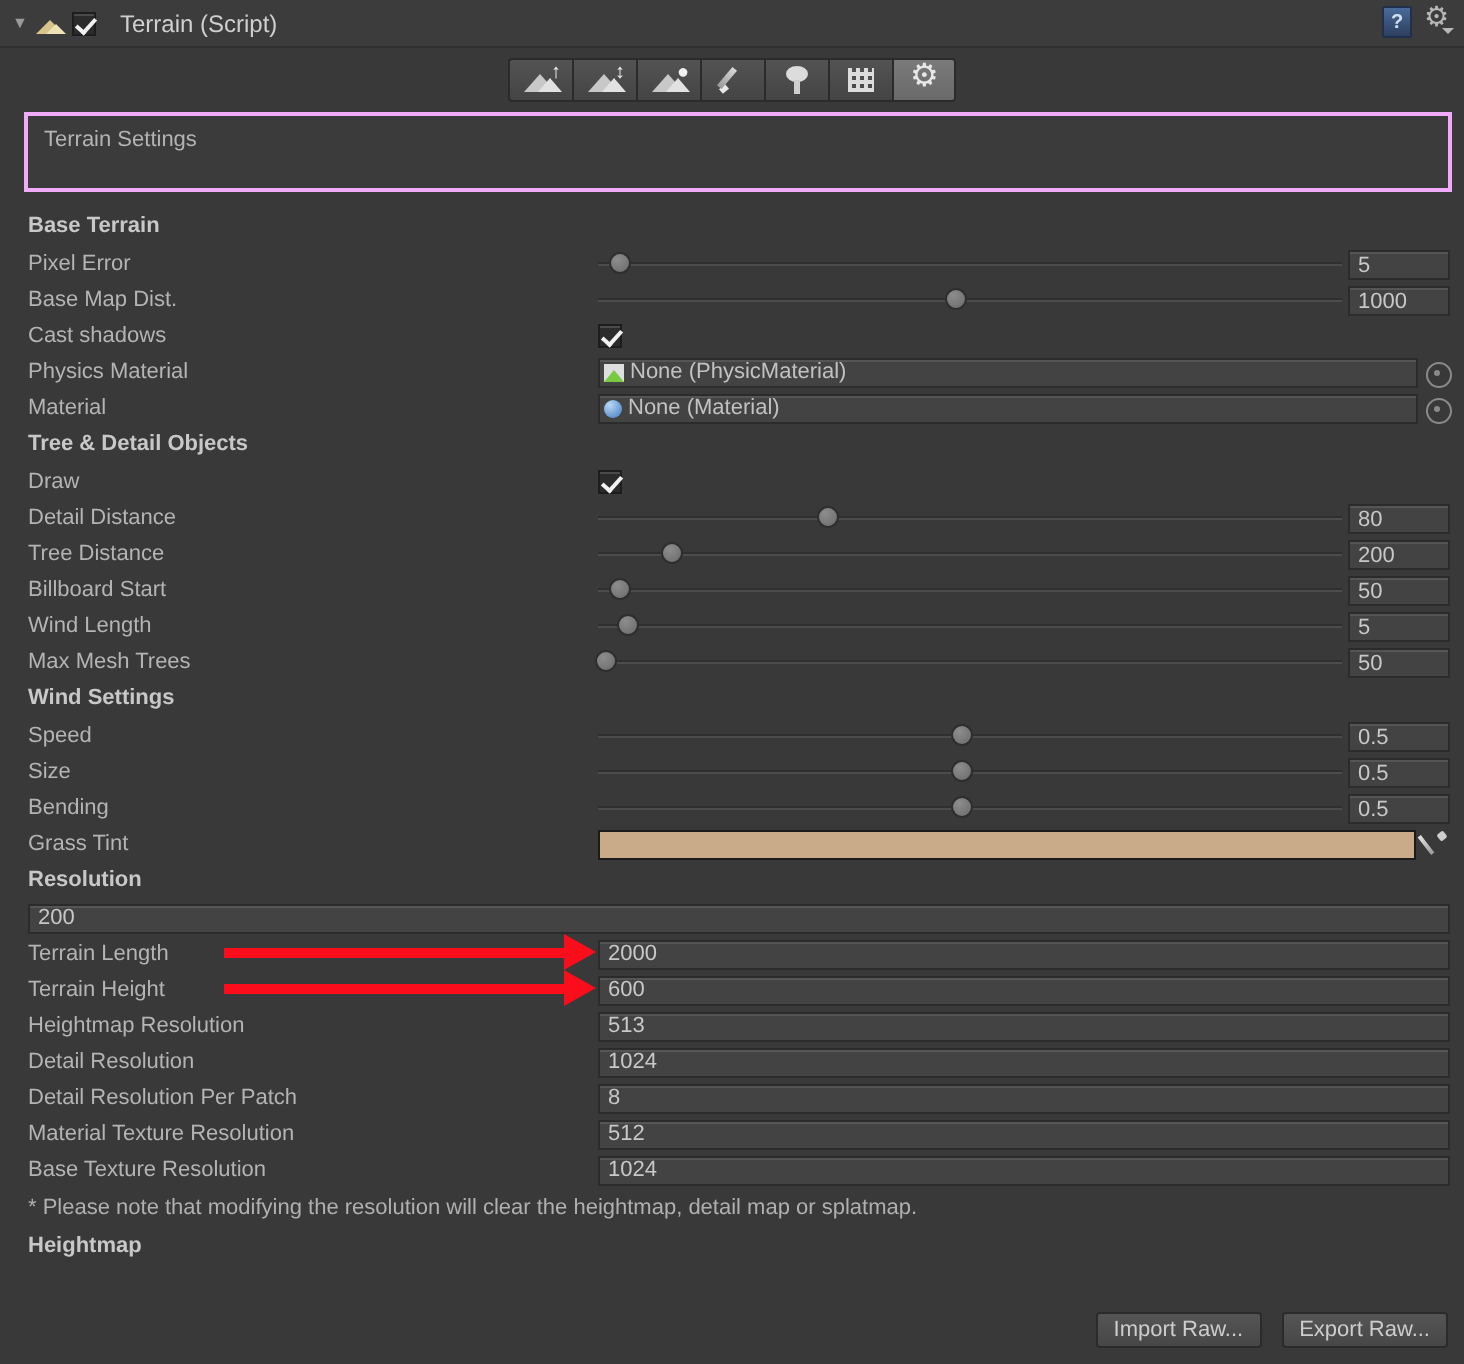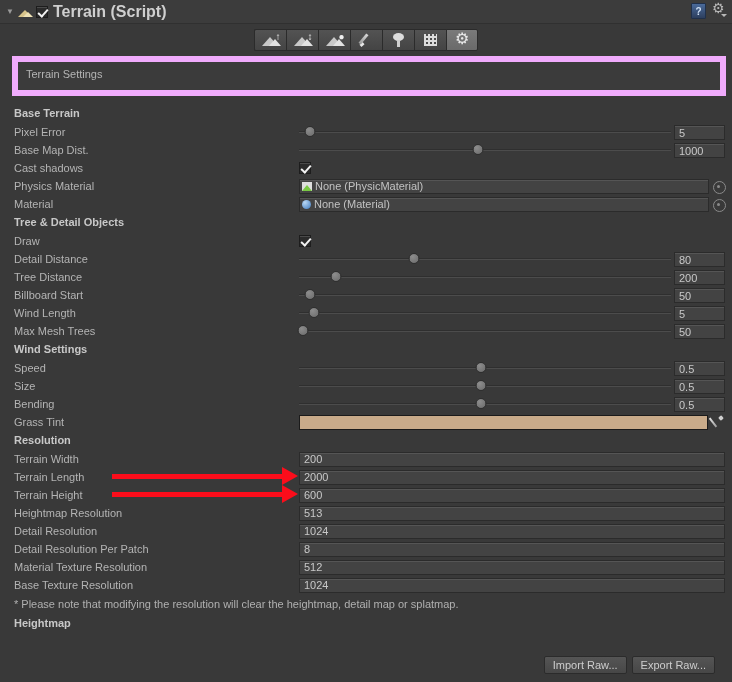--- a/index.html
+++ b/index.html
@@ -51,21 +51,21 @@
     position: relative; flex: none;
   }
   .chk.on::after {
     content: ""; position: absolute;
     left: 3px; top: 0px; width: 4px; height: 8px;
     border: solid #f2f2f2;
     border-width: 0 2px 2px 0;
     transform: rotate(42deg);
   }
   .comp-title {
-    margin-left: 5px; font-weight: bold; color: #cfcfcf; font-size: 16px;
+    margin-left: 12px; font-weight: normal; color: #cfcfcf; font-size: 12px;
   }
   .header-right {
     position: absolute; right: 6px; top: 3px;
     display: flex; align-items: center; gap: 6px;
   }
   .help-icon {
     width: 15px; height: 16px;
     background: linear-gradient(#4a6a9a, #2d3f5e);
     border: 1px solid #20304a;
     color: #cfe0f5; font-size: 10px; font-weight: bold;
@@ -158,21 +158,21 @@
   .ti .gear-big {
     position: absolute; left: 4px; top: -2px;
     font-size: 16px; color: #e8e8e8; line-height: 16px;
   }
 
   
   .helpbox {
     margin: 2px 6px 8px 12px;
     height: 40px;
     background: #3b3b3b;
-    border: 6px solid #f0abfc;
+    border: 2px solid #f0abfc;
     padding: 6px 8px;
     color: #b4b4b4;
   }
 
   
   .section-title {
     font-weight: bold; color: #c8c8c8;
     padding: 3px 0 4px 14px; font-size: 11px;
   }
   .row {
@@ -272,22 +272,22 @@
   .eyedropper::after {
     content: ""; position: absolute;
     left: 9px; top: 1px; width: 4px; height: 4px;
     background: #cfcfcf; border-radius: 1px;
     transform: rotate(-38deg);
   }
   .note {
     padding: 4px 0 4px 14px; color: #b0b0b0; font-size: 11px;
   }
   .btnrow {
-    position: absolute; right: 17px; bottom: 8px;
-    display: flex; gap: 5px;
+    position: absolute; right: 8px; bottom: 8px;
+    display: flex; gap: 10px;
   }
   .ubtn {
     height: 18px; padding: 0 8px;
     background: linear-gradient(#555555, #474747);
     border: 1px solid #2b2b2b; border-radius: 2px;
     color: #cdcdcd; font-size: 11px;
     display: flex; align-items: center; justify-content: center;
   }
 
   
@@ -526,21 +526,20 @@
     <div class="lbl">Grass Tint</div>
     <div class="ctl">
       <div class="colorswatch" id="grass-tint-swatch" style="background: rgb(201, 171, 138);"></div>
       <div class="eyedropper"></div>
     </div>
   </div>
 
   <div class="section-title">Resolution</div>
 
   <div class="row">
-    <div class="lbl">Terrain Width</div>
     <div class="ctl">
         <div class="widefield">200</div>
       </div>
   </div>
   <div class="row">
     <div class="lbl">Terrain Length</div>
     <div class="ctl">
         <div class="widefield">2000</div>
       </div>
   </div>

